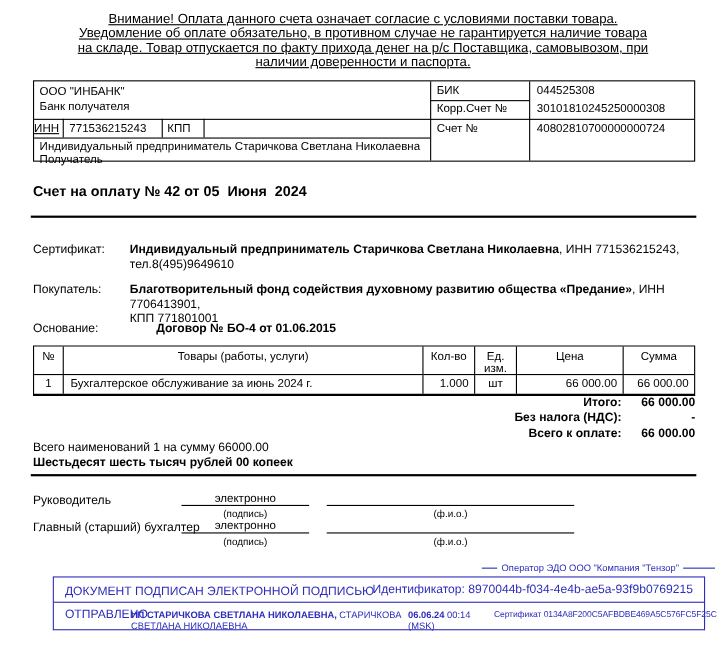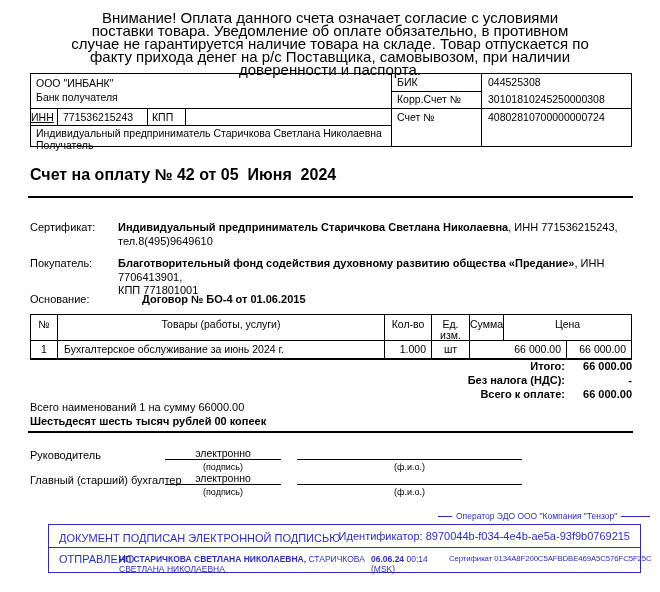--- a/index.html
+++ b/index.html
@@ -6,29 +6,29 @@
   html,body { background:#fff; }
   .page {
     position:relative; width:660px; height:592px; background:#ffffff;
     font-family:"Liberation Sans", sans-serif; font-size:11px; color:#000;
     overflow:hidden;
   }
   .abs { position:absolute; }
   .b { font-weight:bold; }
   .notice {
     position:absolute; left:70px; top:11px; width:520px;
-    text-align:center; font-size:15px; line-height:13px;
+    text-align:center; font-size:12px; line-height:13px;text-decoration:underline;
   }
   
   .bank { position:absolute; left:30px; top:73px; width:602px; height:74px; border:1px solid #000; }
   .bank .vl { position:absolute; width:1px; background:#000; }
   .bank .hl { position:absolute; height:1px; background:#000; }
   .bank .txt { position:absolute; font-size:10.5px; line-height:12px; white-space:nowrap; }
   
-  .title { position:absolute; left:30px; top:166px; font-size:16px; font-weight:bold; white-space:pre; }
+  .title { position:absolute; left:30px; top:166px; font-size:13px; font-weight:bold; white-space:pre; }
   .rule { position:absolute; left:28px; width:605px; height:2px; background:#000; }
   
   .plabel { position:absolute; left:30px; font-size:11px; }
   .pvalue { position:absolute; left:118px; width:512px; font-size:11px; line-height:13.5px; }
   
   .items { position:absolute; left:30px; top:314px; width:602px; border:1px solid #000; border-bottom-width:2px; }
   .irow { display:flex; }
   .icell { border-right:1px solid #000; font-size:10.5px; overflow:hidden; }
   .icell:last-child { border-right:none; flex:1; }
   .ihead .icell { border-bottom:1px solid #000; text-align:center; padding-top:4px; height:26px; line-height:11px; }
@@ -105,22 +105,22 @@
 
   <div class="plabel" style="top:293px;">Основание:</div>
   <div class="pvalue b" style="top:293px;margin-left:24px;">Договор № БО-4 от 01.06.2015</div>
 
   <div class="items">
     <div class="irow ihead">
       <div class="icell c-num">№</div>
       <div class="icell c-name">Товары (работы, услуги)</div>
       <div class="icell c-qty">Кол-во</div>
       <div class="icell c-unit"><span>Ед.</span><br><span>изм.</span></div>
+      <div class="icell c-price">Цена</div>
       <div class="icell">Сумма</div>
-      <div class="icell c-price">Цена</div>
     </div>
     <div class="irow idata">
       <div class="icell c-num t-c">1</div>
       <div class="icell c-name t-l">Бухгалтерское обслуживание за июнь 2024 г.</div>
       <div class="icell c-qty t-r">1.000</div>
       <div class="icell c-unit t-c">шт</div>
       <div class="icell c-price t-r">66 000.00</div>
       <div class="icell t-r">66 000.00</div>
     </div>
   </div>

